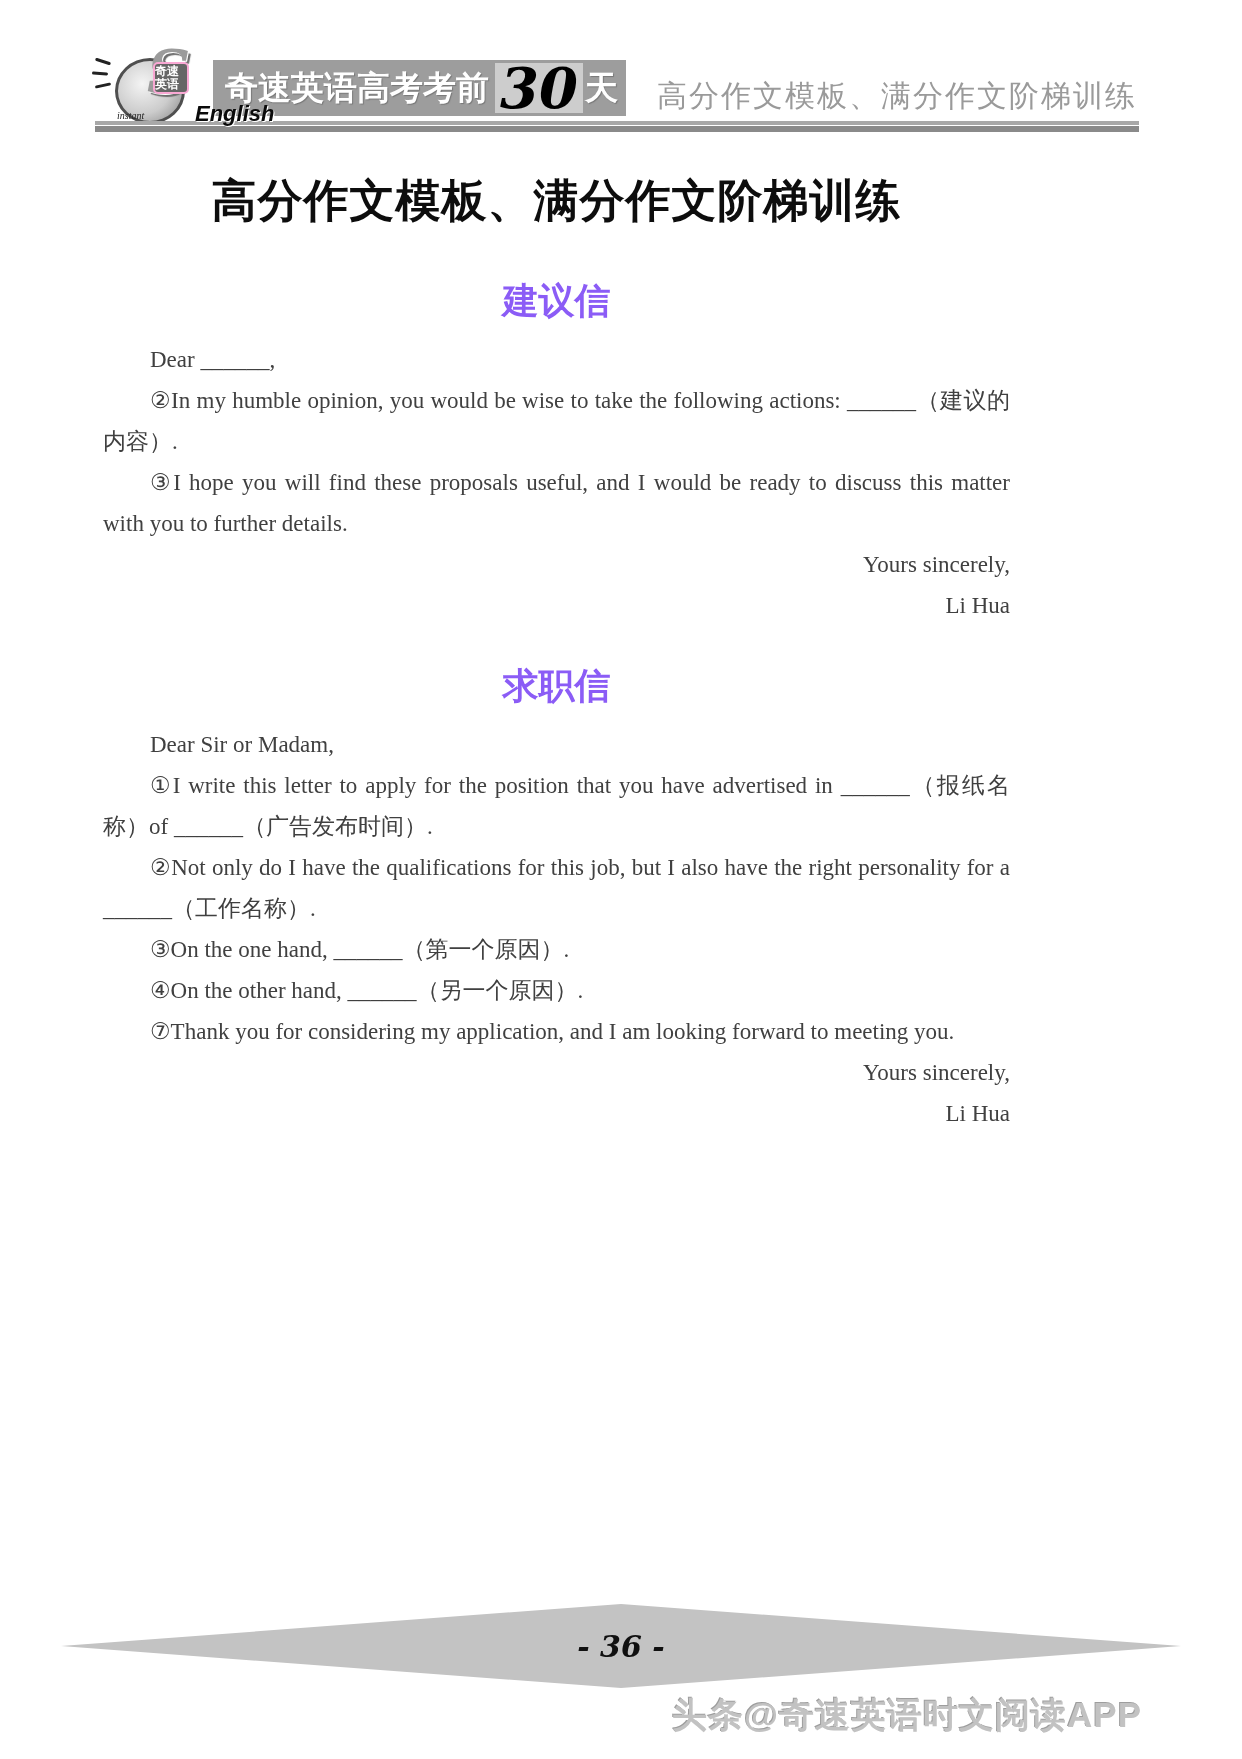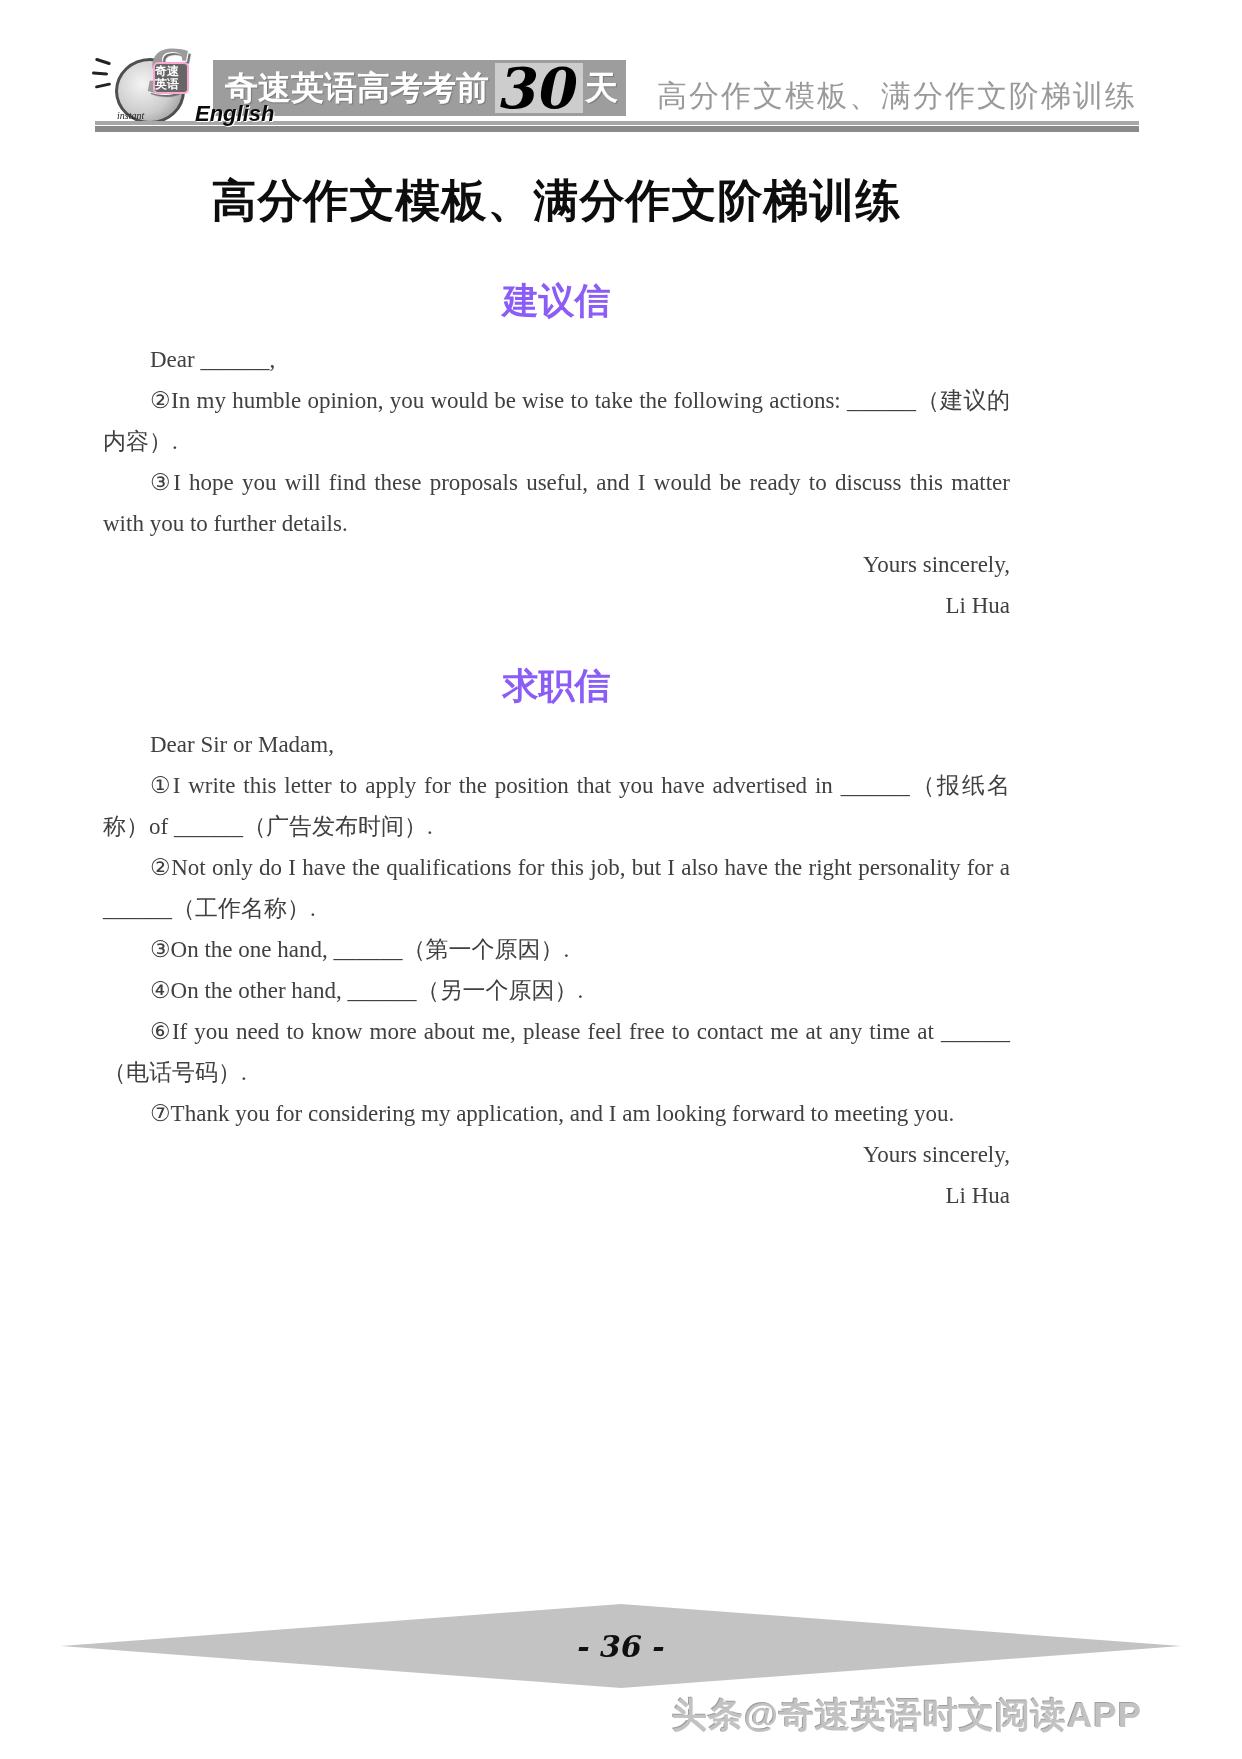--- a/index.html
+++ b/index.html
@@ -154,21 +154,20 @@
       <p class="closing">Li Hua</p>
     </div>
 
     <h2 class="section-heading second">求职信</h2>
     <div class="body-text">
       <p class="salutation">Dear Sir or Madam,</p>
       <p class="para">①I write this letter to apply for the position that you have advertised in ______（报纸名称）of ______（广告发布时间）.</p>
       <p class="para">②Not only do I have the qualifications for this job, but I also have the right personality for a ______（工作名称）.</p>
       <p class="para">③On the one hand, ______（第一个原因）.</p>
       <p class="para">④On the other hand, ______（另一个原因）.</p>
-      <p class="para">⑥If you need to know more about me, please feel free to contact me at any time at ______（电话号码）.</p>
       <p class="para">⑦Thank you for considering my application, and I am looking forward to meeting you.</p>
       <p class="closing">Yours sincerely,</p>
       <p class="closing">Li Hua</p>
     </div>
   </div>
 
   <div class="footer-diamond">
     <span class="page-number">- 36 -</span>
   </div>
   <div class="watermark">头条@奇速英语时文阅读APP</div>

